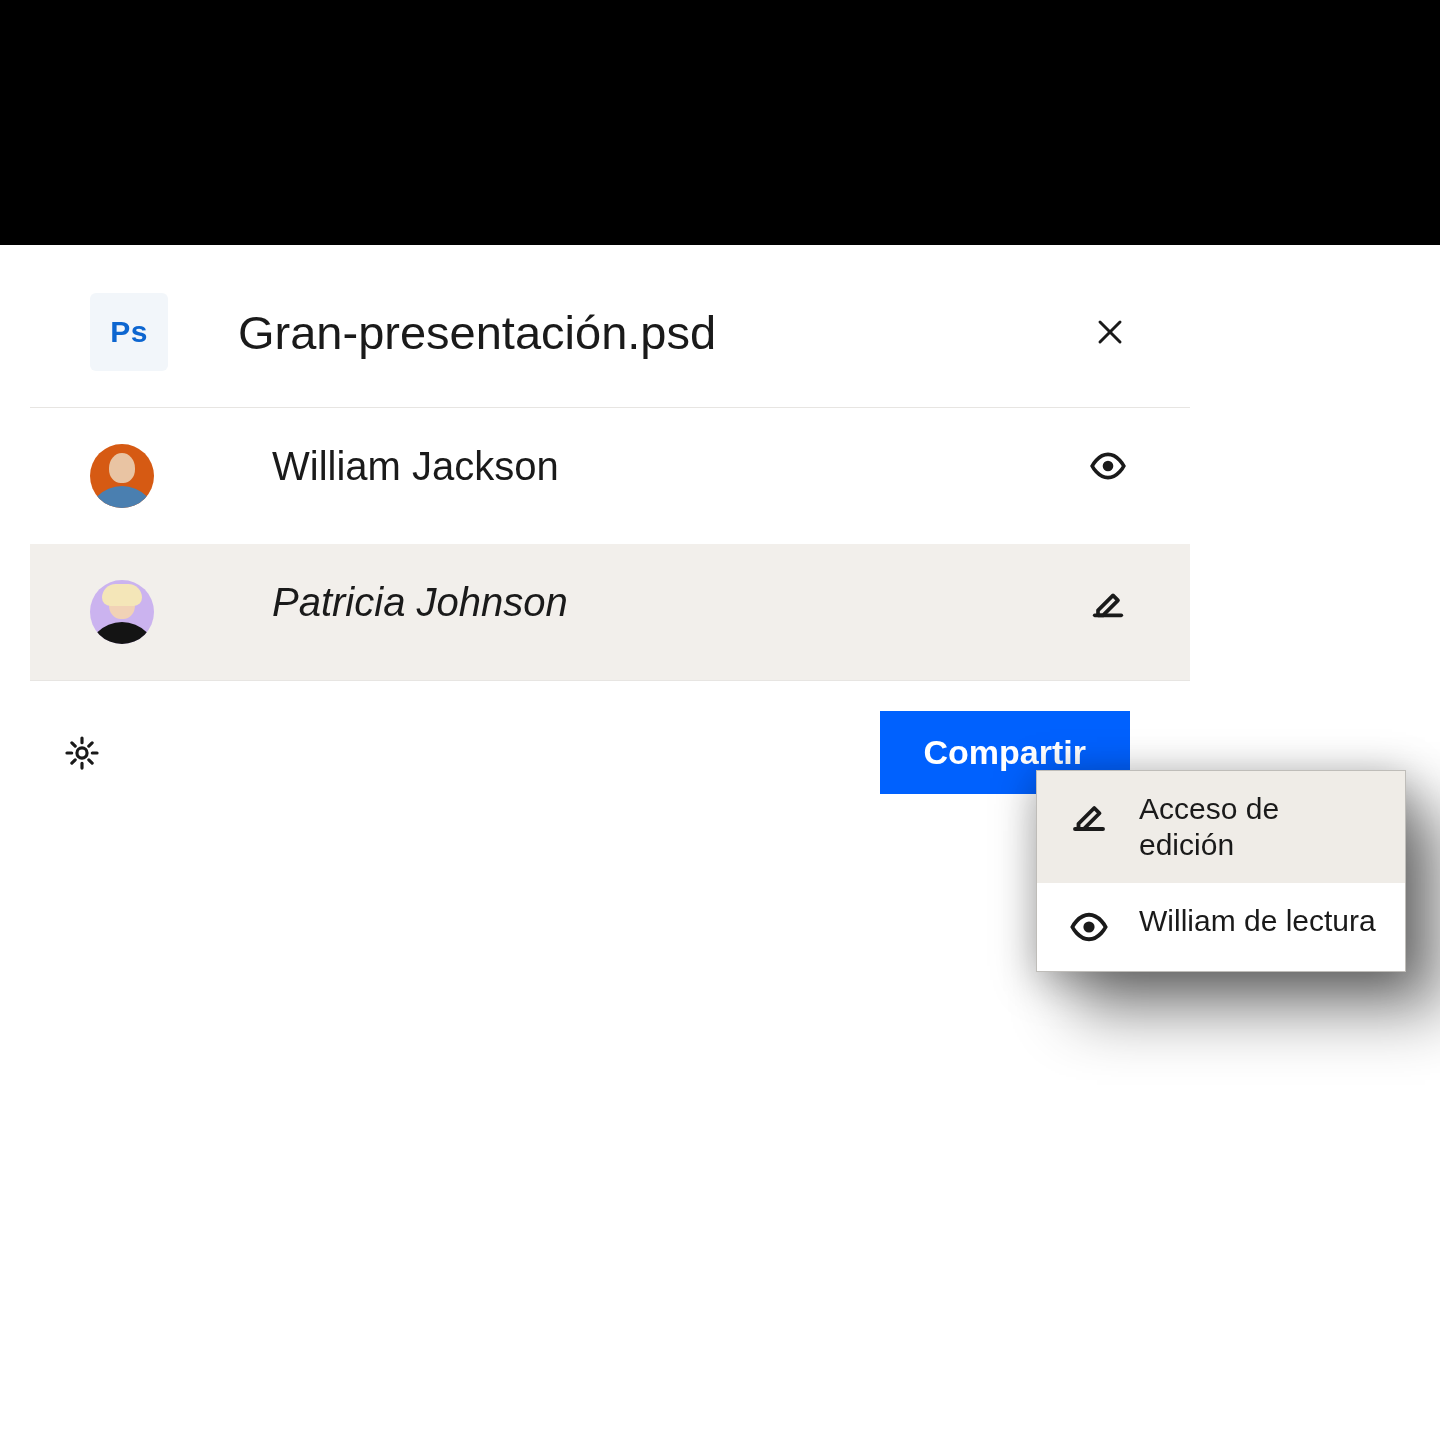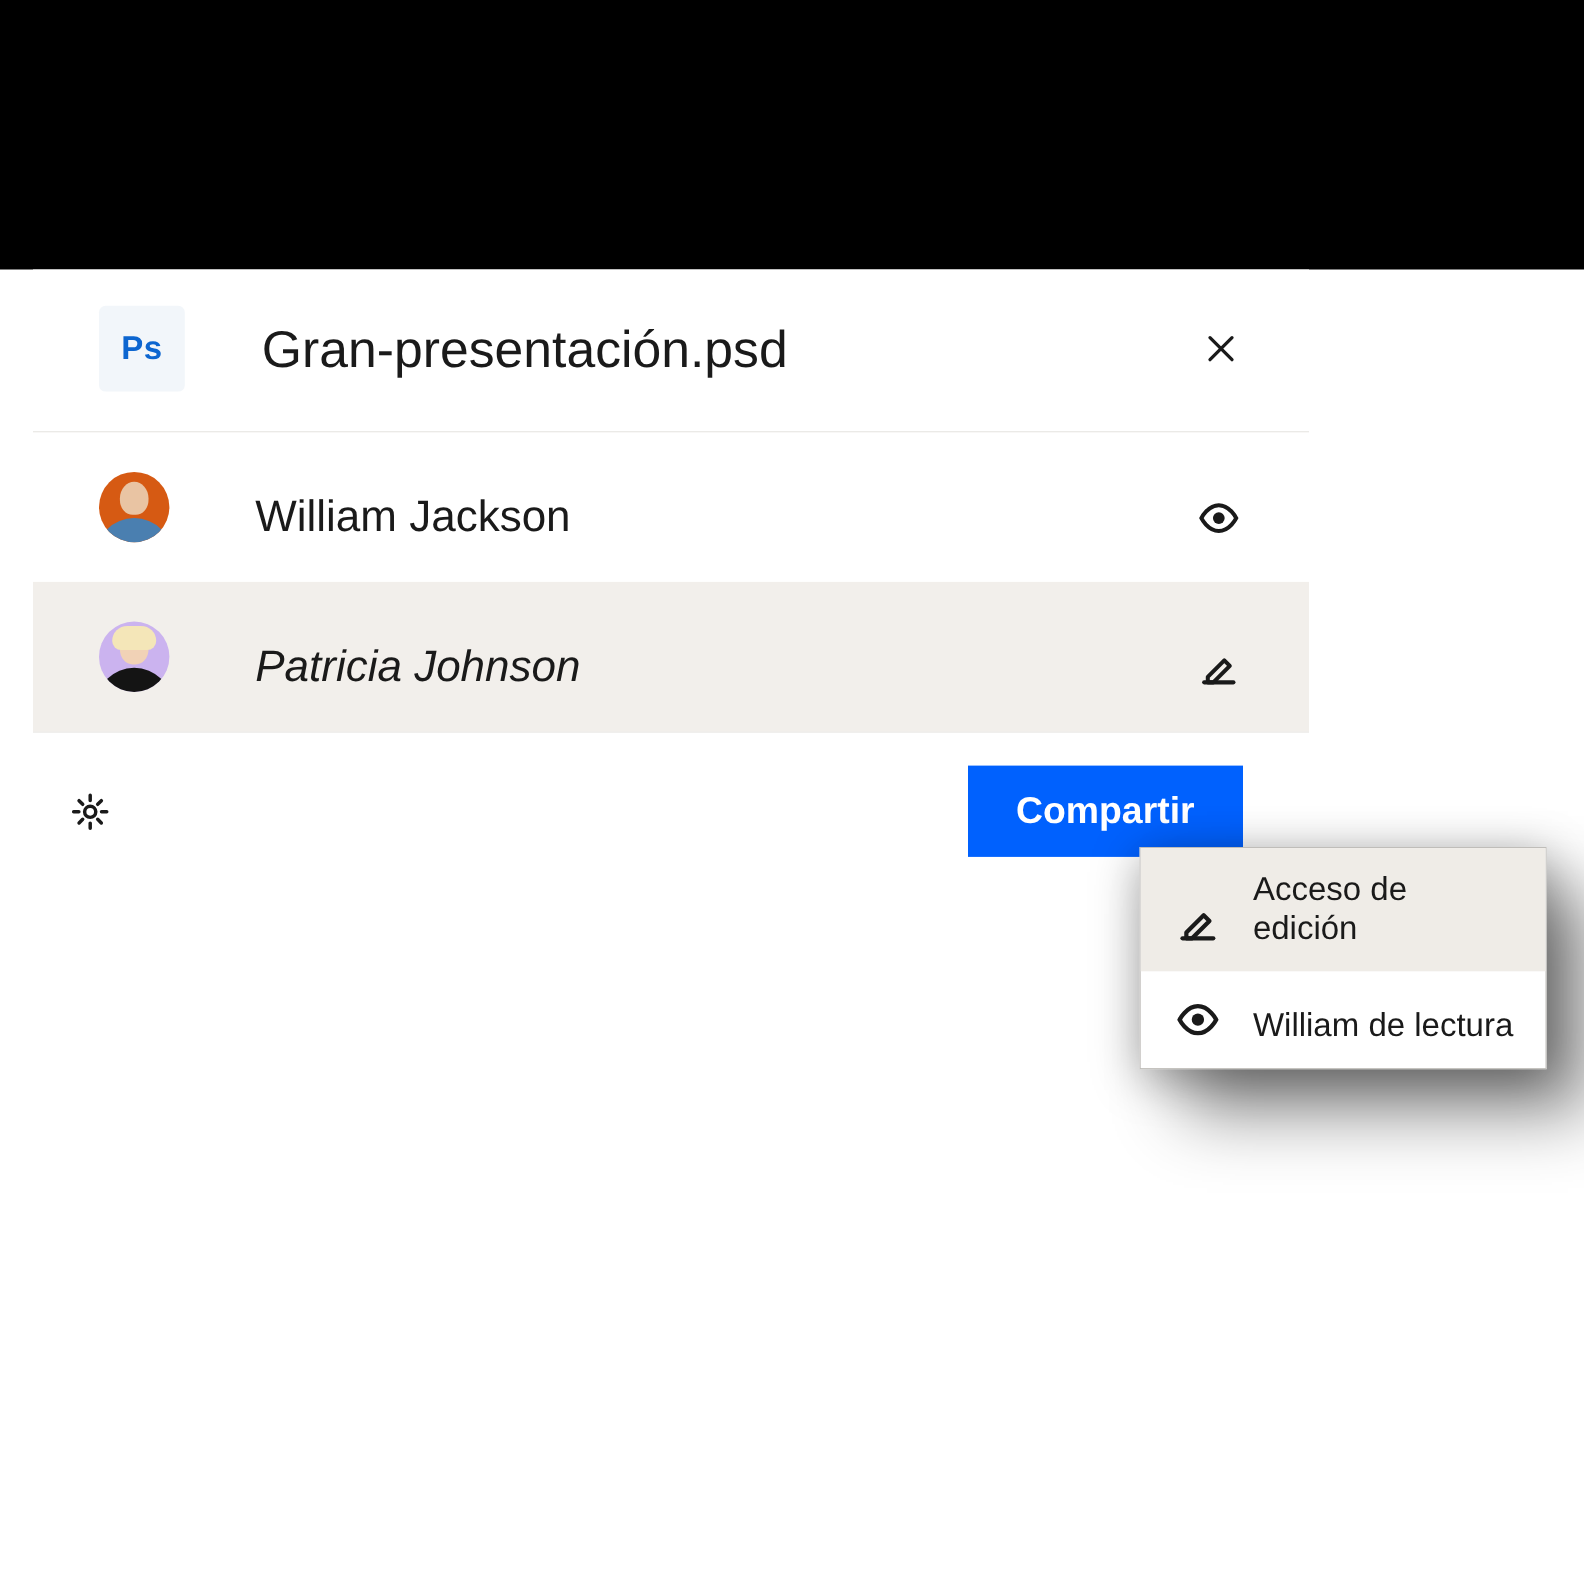--- a/index.html
+++ b/index.html
@@ -14,21 +14,21 @@
     background: #000;
   }
   .dialog {
     width: 1160px;
     margin-left: 30px;
     background: #fff;
   }
   .header {
     display: flex;
     align-items: center;
-    padding: 33px 60px 36px 60px;
+    padding: 48px 60px 36px 60px;
     border-bottom: 1px solid #e7e5e2;
   }
   .file-icon {
     width: 78px;
     height: 78px;
     background: #f2f6fa;
     border-radius: 6px;
     display: flex;
     align-items: center;
     justify-content: center;
@@ -51,22 +51,23 @@
     width: 40px;
     height: 40px;
     display: flex;
     align-items: center;
     justify-content: center;
     cursor: pointer;
   }
   .close-btn svg { width: 30px; height: 30px; }
   .row {
     display: flex;
-    align-items: flex-end;
+    align-items: flex-start;
     padding: 36px 60px 36px 60px;
+    gap: 40px;
   }
   .row.highlight { background: #f2efeb; font-style: italic; }
   .avatar {
     width: 64px;
     height: 64px;
     border-radius: 50%;
     margin-right: 78px;
     flex-shrink: 0;
     position: relative;
     overflow: hidden;
@@ -147,21 +148,21 @@
     position: absolute;
     left: 1036px;
     top: 770px;
     width: 370px;
     background: #fff;
     border: 1px solid #bfbdb9;
     box-shadow: 0 8px 40px rgba(0,0,0,0.35), 40px 40px 60px rgba(0,0,0,0.45);
   }
   .dd-item {
     display: flex;
-    align-items: flex-end;
+    align-items: flex-start;
     padding: 20px 28px;
     cursor: pointer;
   }
   .dd-item.selected { background: #efece7; }
   .dd-icon {
     width: 48px; height: 48px;
     display:flex; align-items:center; justify-content:center;
     margin-right: 26px;
     flex-shrink: 0;
   }

